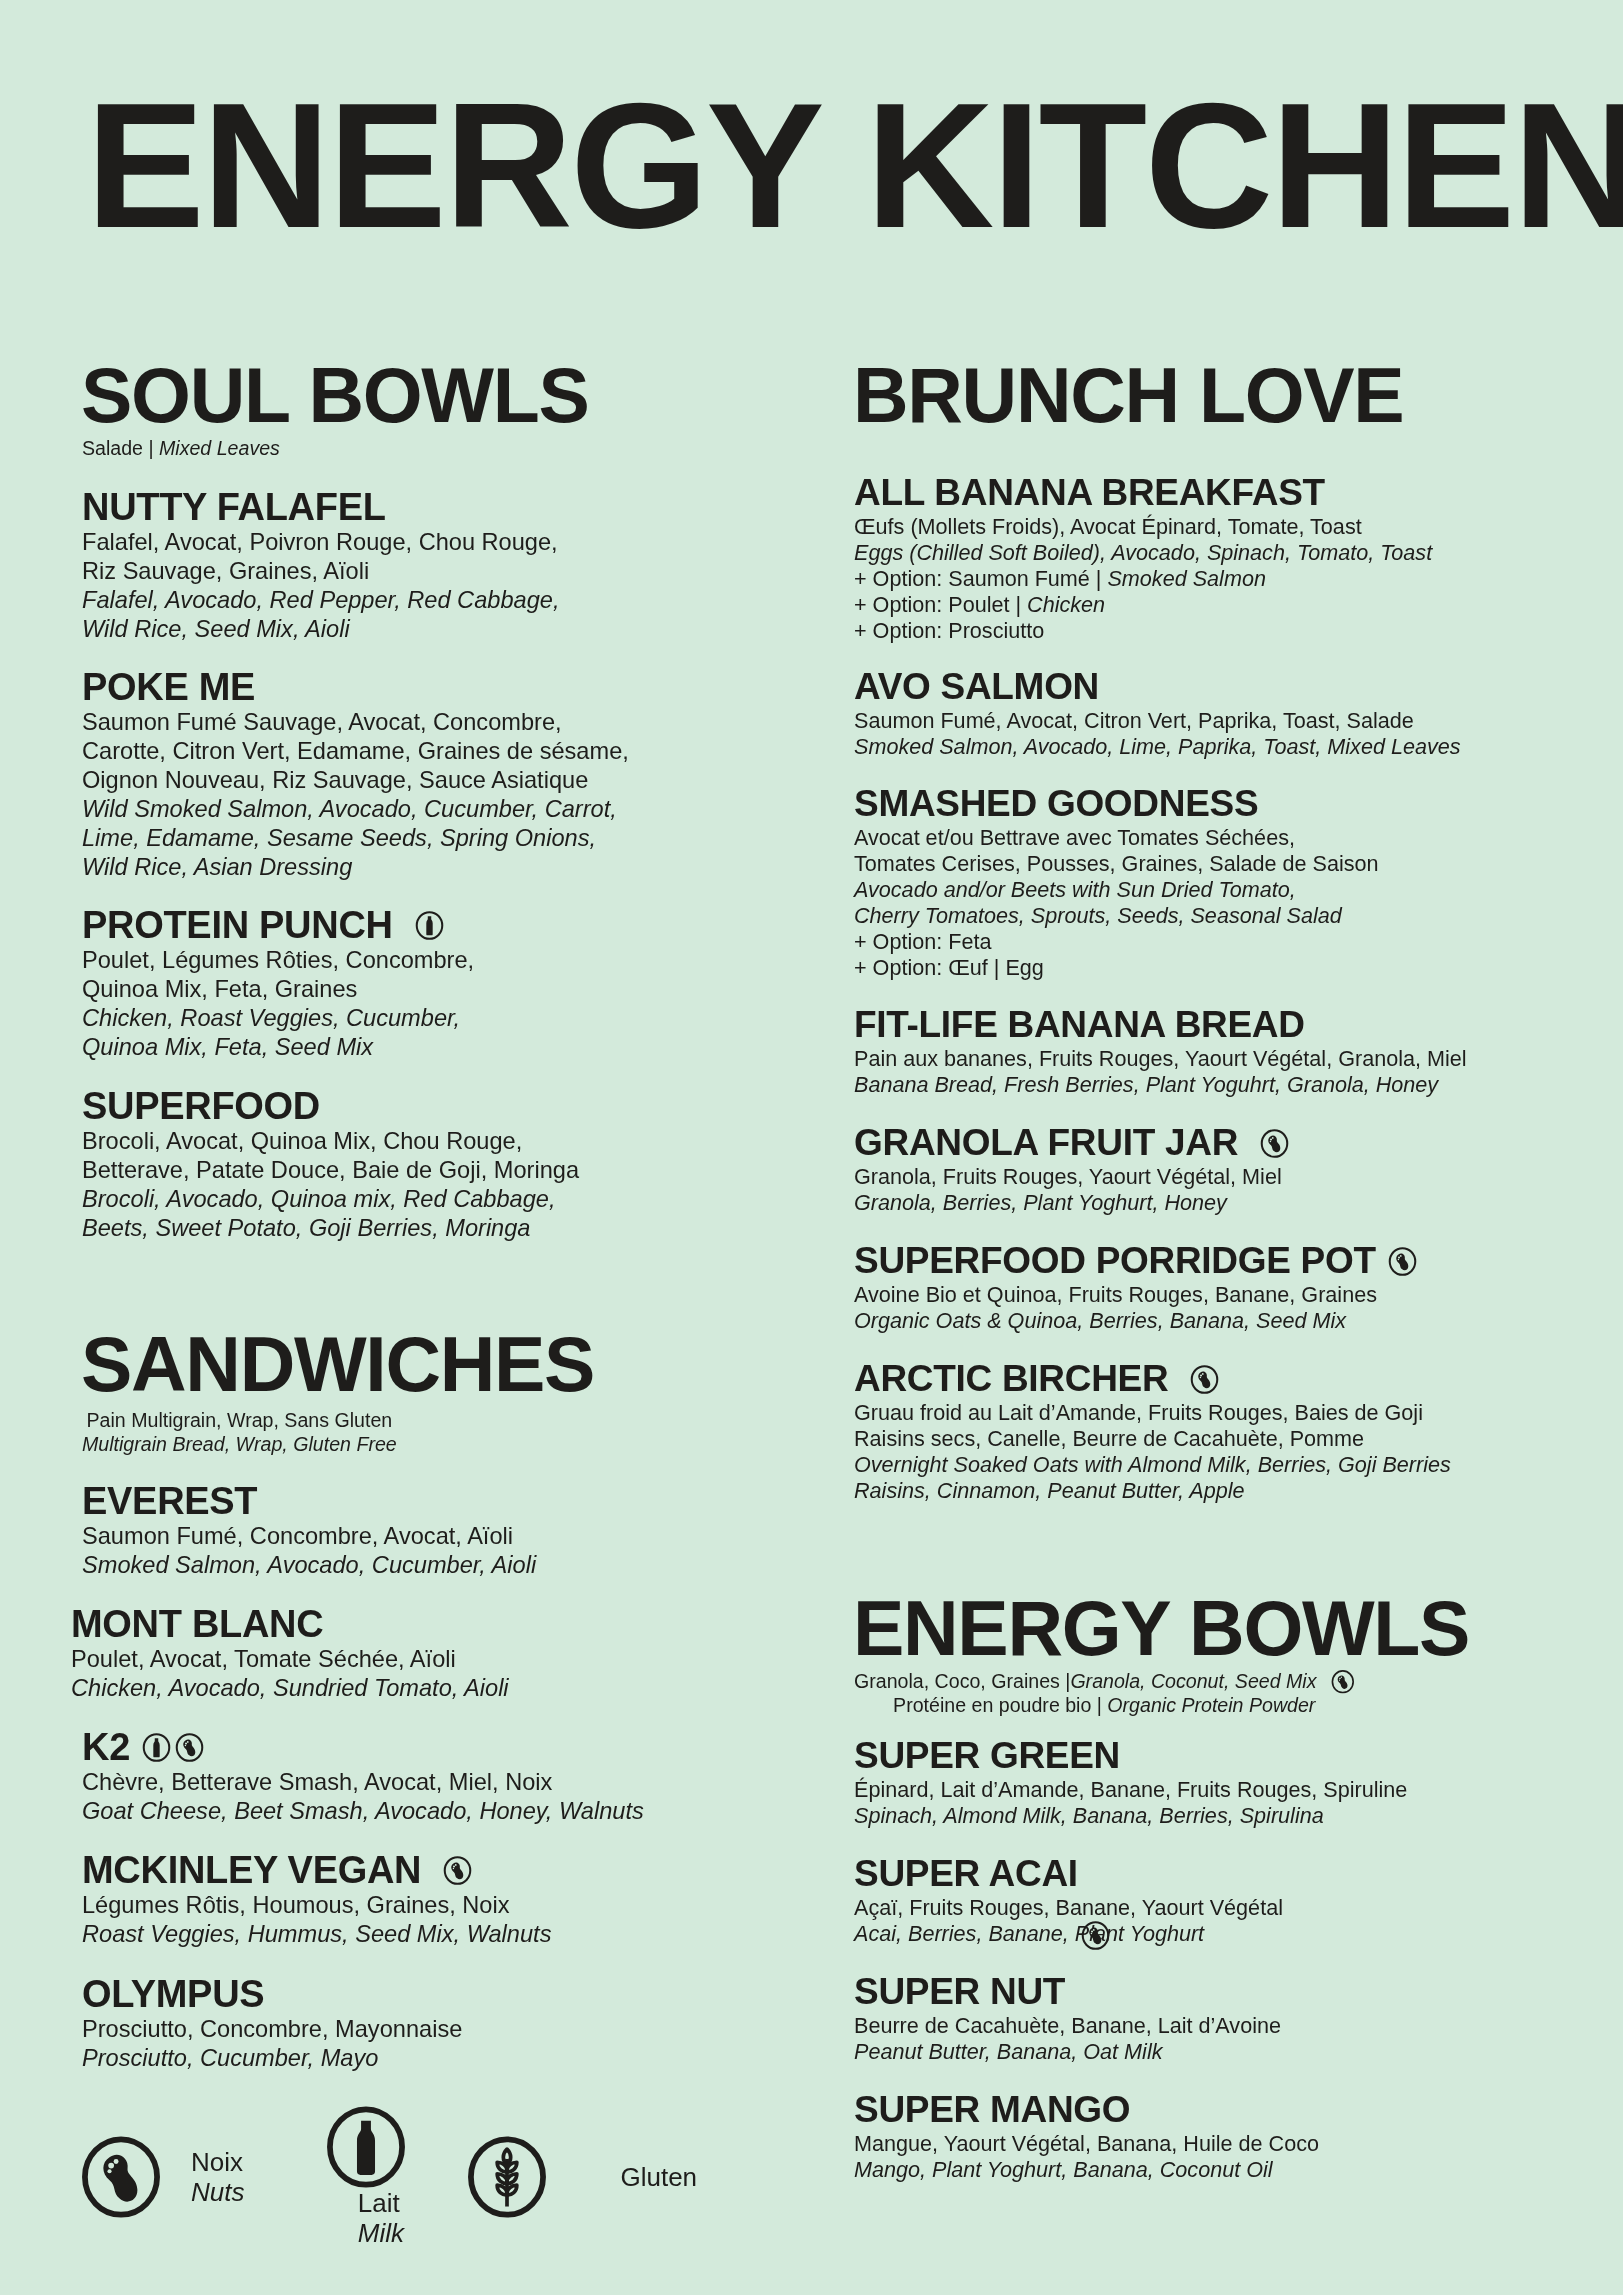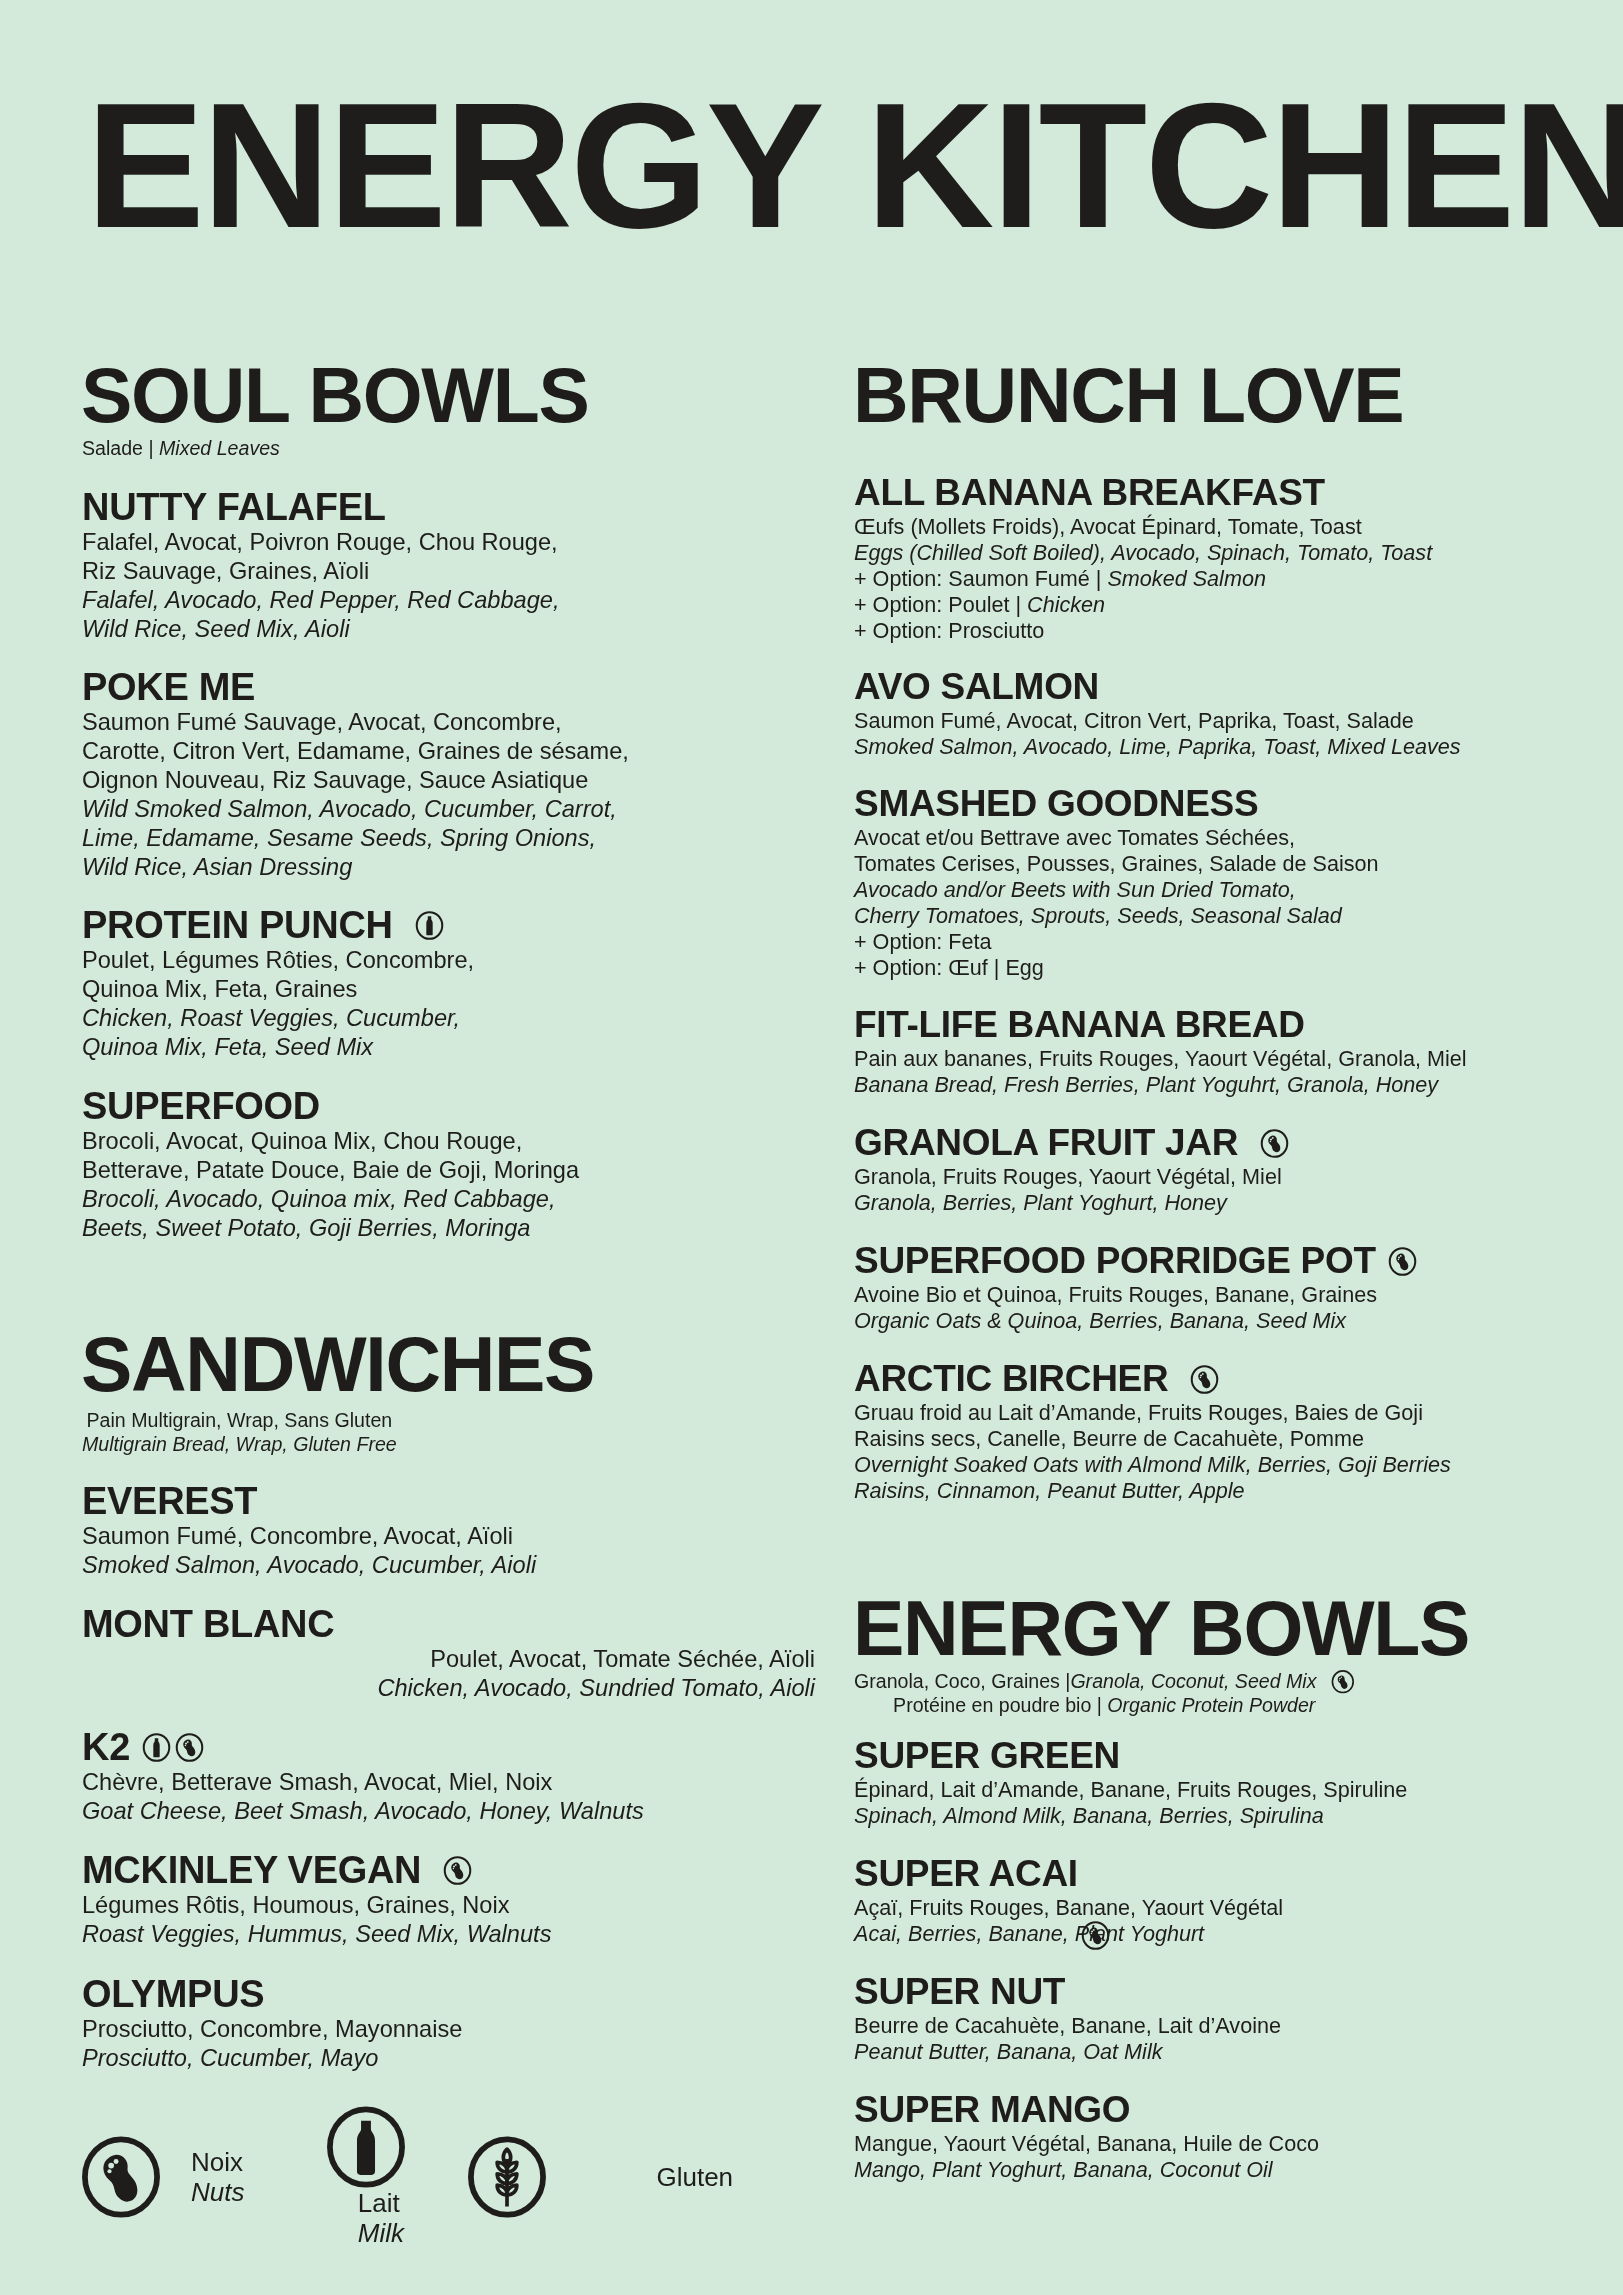--- a/index.html
+++ b/index.html
@@ -119,21 +119,21 @@
   <div>Pain Multigrain, Wrap, Sans Gluten</div>
   <div class="it">Multigrain Bread, Wrap, Gluten Free</div>
 </div>
 
 <div class="abs item" style="left:82px; top:1480px;">
   <div class="item-h">EVEREST</div>
   <div class="line">Saumon Fumé, Concombre, Avocat, Aïoli</div>
   <div class="line it">Smoked Salmon, Avocado, Cucumber, Aioli</div>
 </div>
 
-<div class="abs item" style="left:82px; top:1603px;text-align:right;">
+<div class="abs item" style="left:71px; top:1603px;">
   <div class="item-h">MONT BLANC</div>
   <div class="line">Poulet, Avocat, Tomate Séchée, Aïoli</div>
   <div class="line it">Chicken, Avocado, Sundried Tomato, Aioli</div>
 </div>
 
 <div class="abs item" style="left:82px; top:1726px;">
   <div class="item-h">
     <span>K2</span>
     <span class="icons tight">
       <span class="ico">
@@ -189,21 +189,21 @@
         </svg></span>
     <div class="leg-text">
       <div>Lait</div>
       <div class="it">Milk</div>
     </div>
   </div>
   <div class="leg-item" style="margin-left:59px;">
     <span class="leg-ico"><svg viewBox="0 0 126 126" width="82" height="82">
           <use href="#sym-wheat"></use>
         </svg></span>
-    <div class="leg-text" style="margin-left:108px;text-align:center;">
+    <div class="leg-text" style="margin-left:72px;text-align:center;">
       <div>Gluten</div>
     </div>
   </div>
 </div>
 
 <div class="abs sec-h" style="left:853px; top:357px;">BRUNCH LOVE</div>
 
 <div class="abs item" style="left:854px; top:472px;">
   <div class="item-h sm">ALL BANANA BREAKFAST</div>
   <div class="line r">Œufs (Mollets Froids), Avocat Épinard, Tomate, Toast</div>

